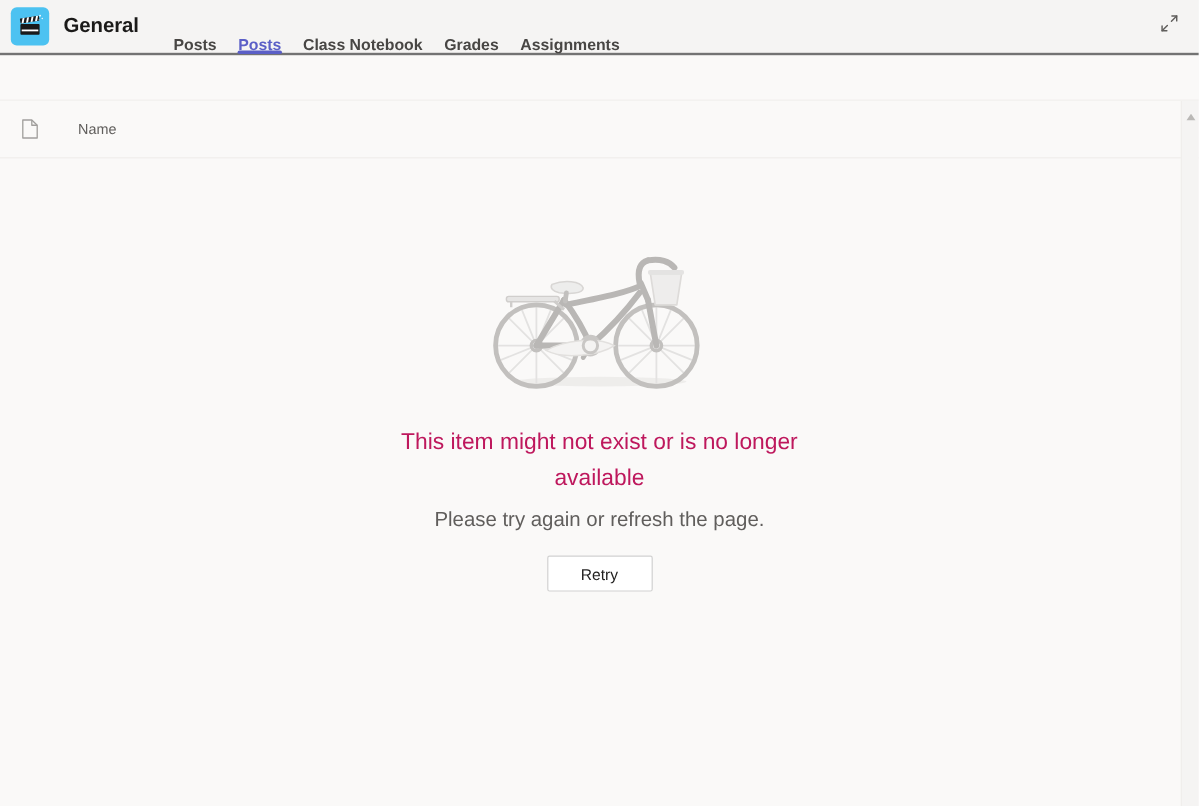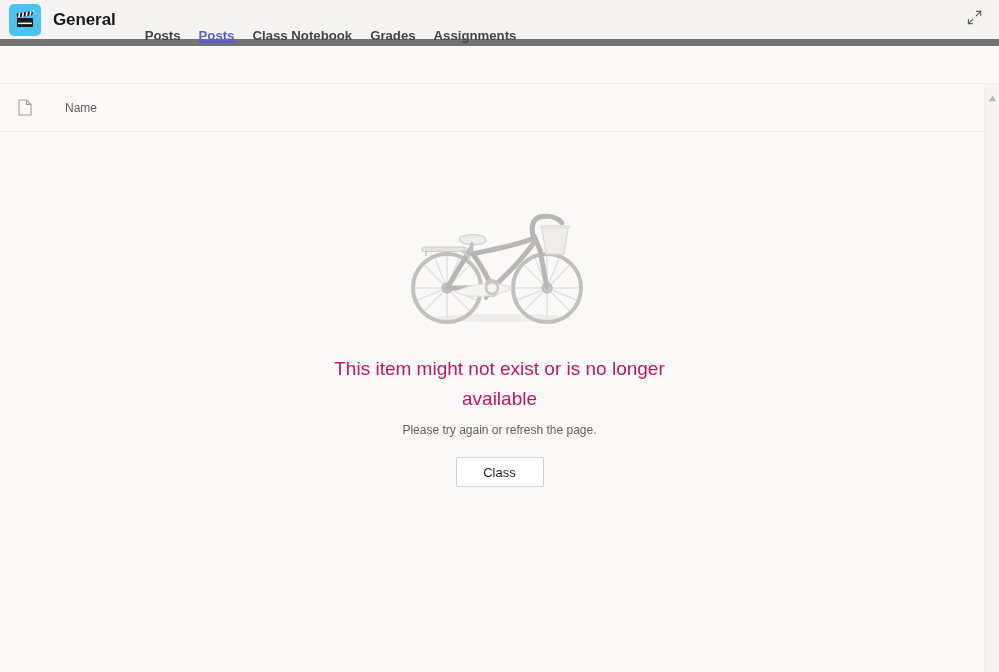--- a/index.html
+++ b/index.html
@@ -15,21 +15,21 @@
     background: #faf9f8;
     color: #252423;
     -webkit-font-smoothing: antialiased;
   }
 
   
   .header {
     position: relative;
     height: 46px;
     background: #f5f4f3;
-    border-bottom: 7px solid #737373;
+    border-bottom: 2px solid #737373;
     display: flex;
     align-items: center;
     padding-left: 9px;
   }
 
   .team-avatar {
     width: 32px;
     height: 32px;
     border-radius: 5px;
     background: #4cc2f1;
@@ -146,21 +146,21 @@
     font-size: 19px;
     font-weight: 400;
     color: #be185d;
     text-align: center;
     line-height: 30px;
     max-width: 340px;
   }
 
   .empty-sub {
     margin-top: 9px;
-    font-size: 12px;
+    font-size: 17px;
     color: #605e5c;
     text-align: center;
   }
 
   .retry-btn {
     margin-top: 20px;
     min-width: 88px;
     height: 30px;
     padding: 0 20px;
     background: #ffffff;
@@ -352,21 +352,21 @@
           <rect x="140" y="33" width="30" height="4" rx="1.5" fill="#e4e3e2"></rect>
         </g>
 
         <path d="M55 100 C 70 92, 96 88, 112 96 C 100 104, 70 108, 55 100 Z" fill="#f4f3f2" stroke="#e2e0de" stroke-width="1.2"></path>
         <circle cx="92" cy="96" r="6" fill="none" stroke="#c9c7c5" stroke-width="2.5"></circle>
       </svg>
     </div>
 
     <div class="empty-title">This item might not exist or is no longer available</div>
     <div class="empty-sub">Please try again or refresh the page.</div>
-    <button class="retry-btn">Class</button>
+    <button class="retry-btn">Retry</button>
   </div>
 
   <div class="scrollbar">
     <div class="scroll-arrow">
       <svg width="9" height="7" viewBox="0 0 9 7">
         <polygon points="4.5,0.8 8.2,6.2 0.8,6.2" fill="#8a8886"></polygon>
       </svg>
     </div>
   </div>
 </div>

